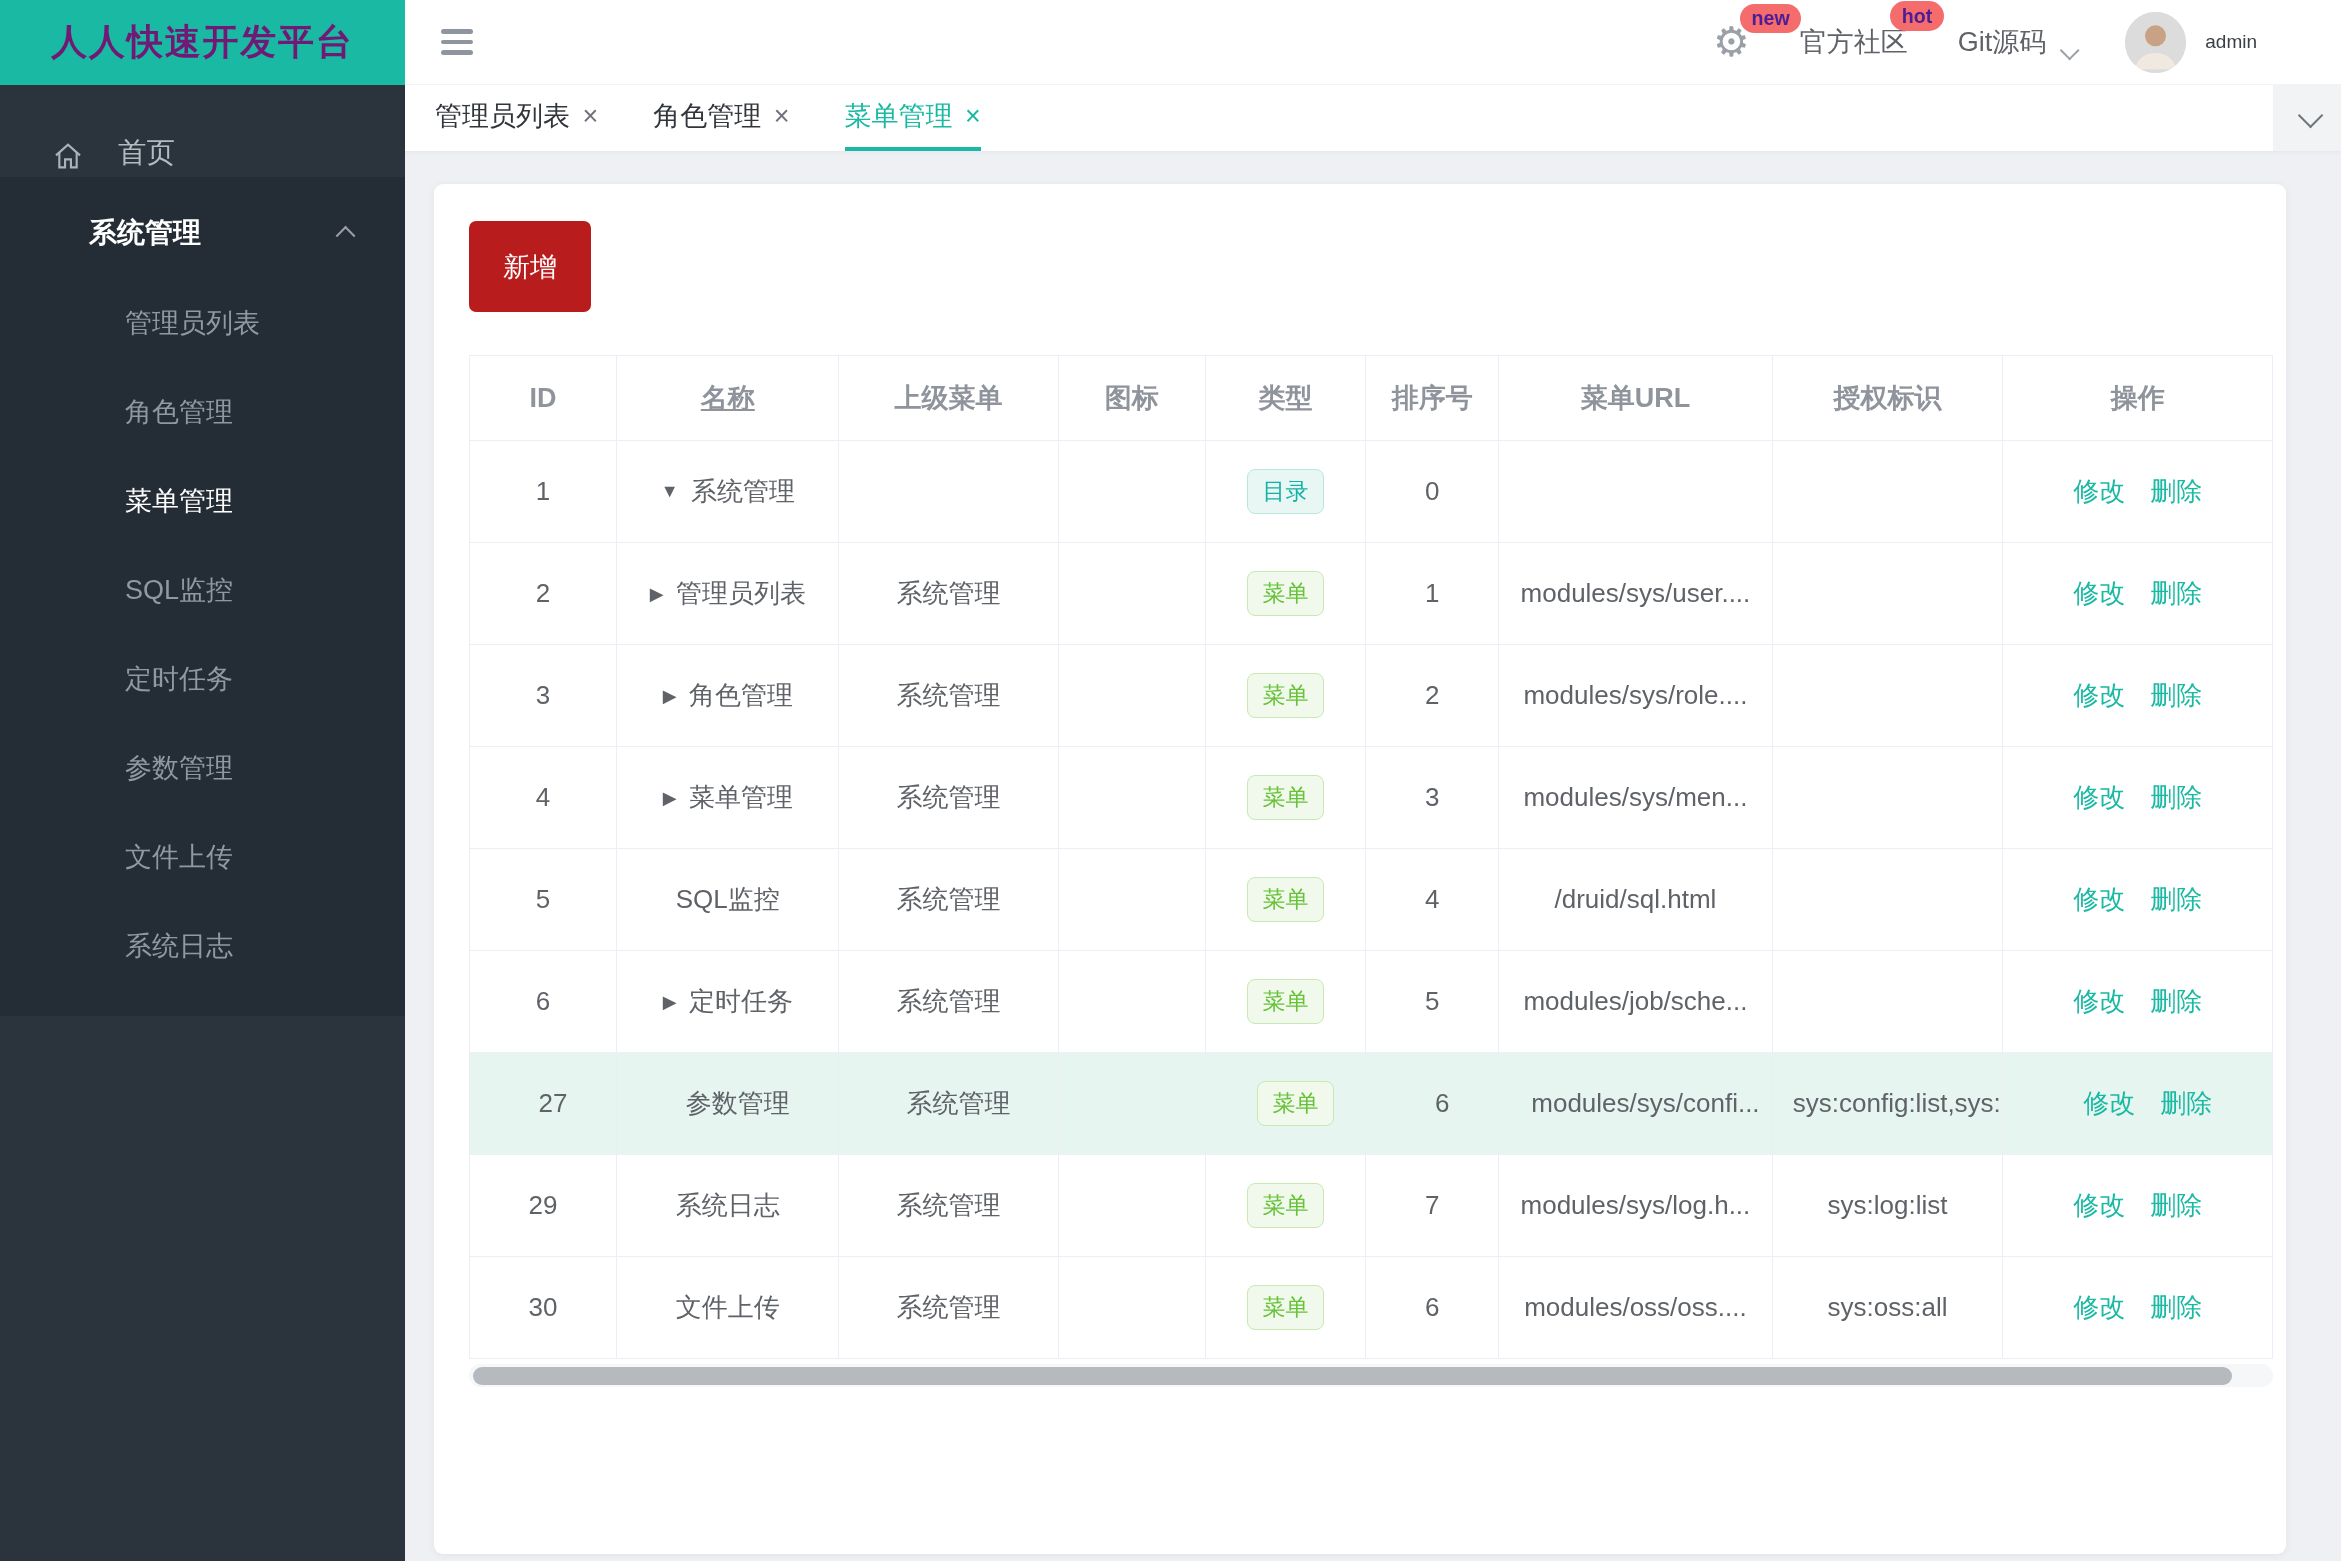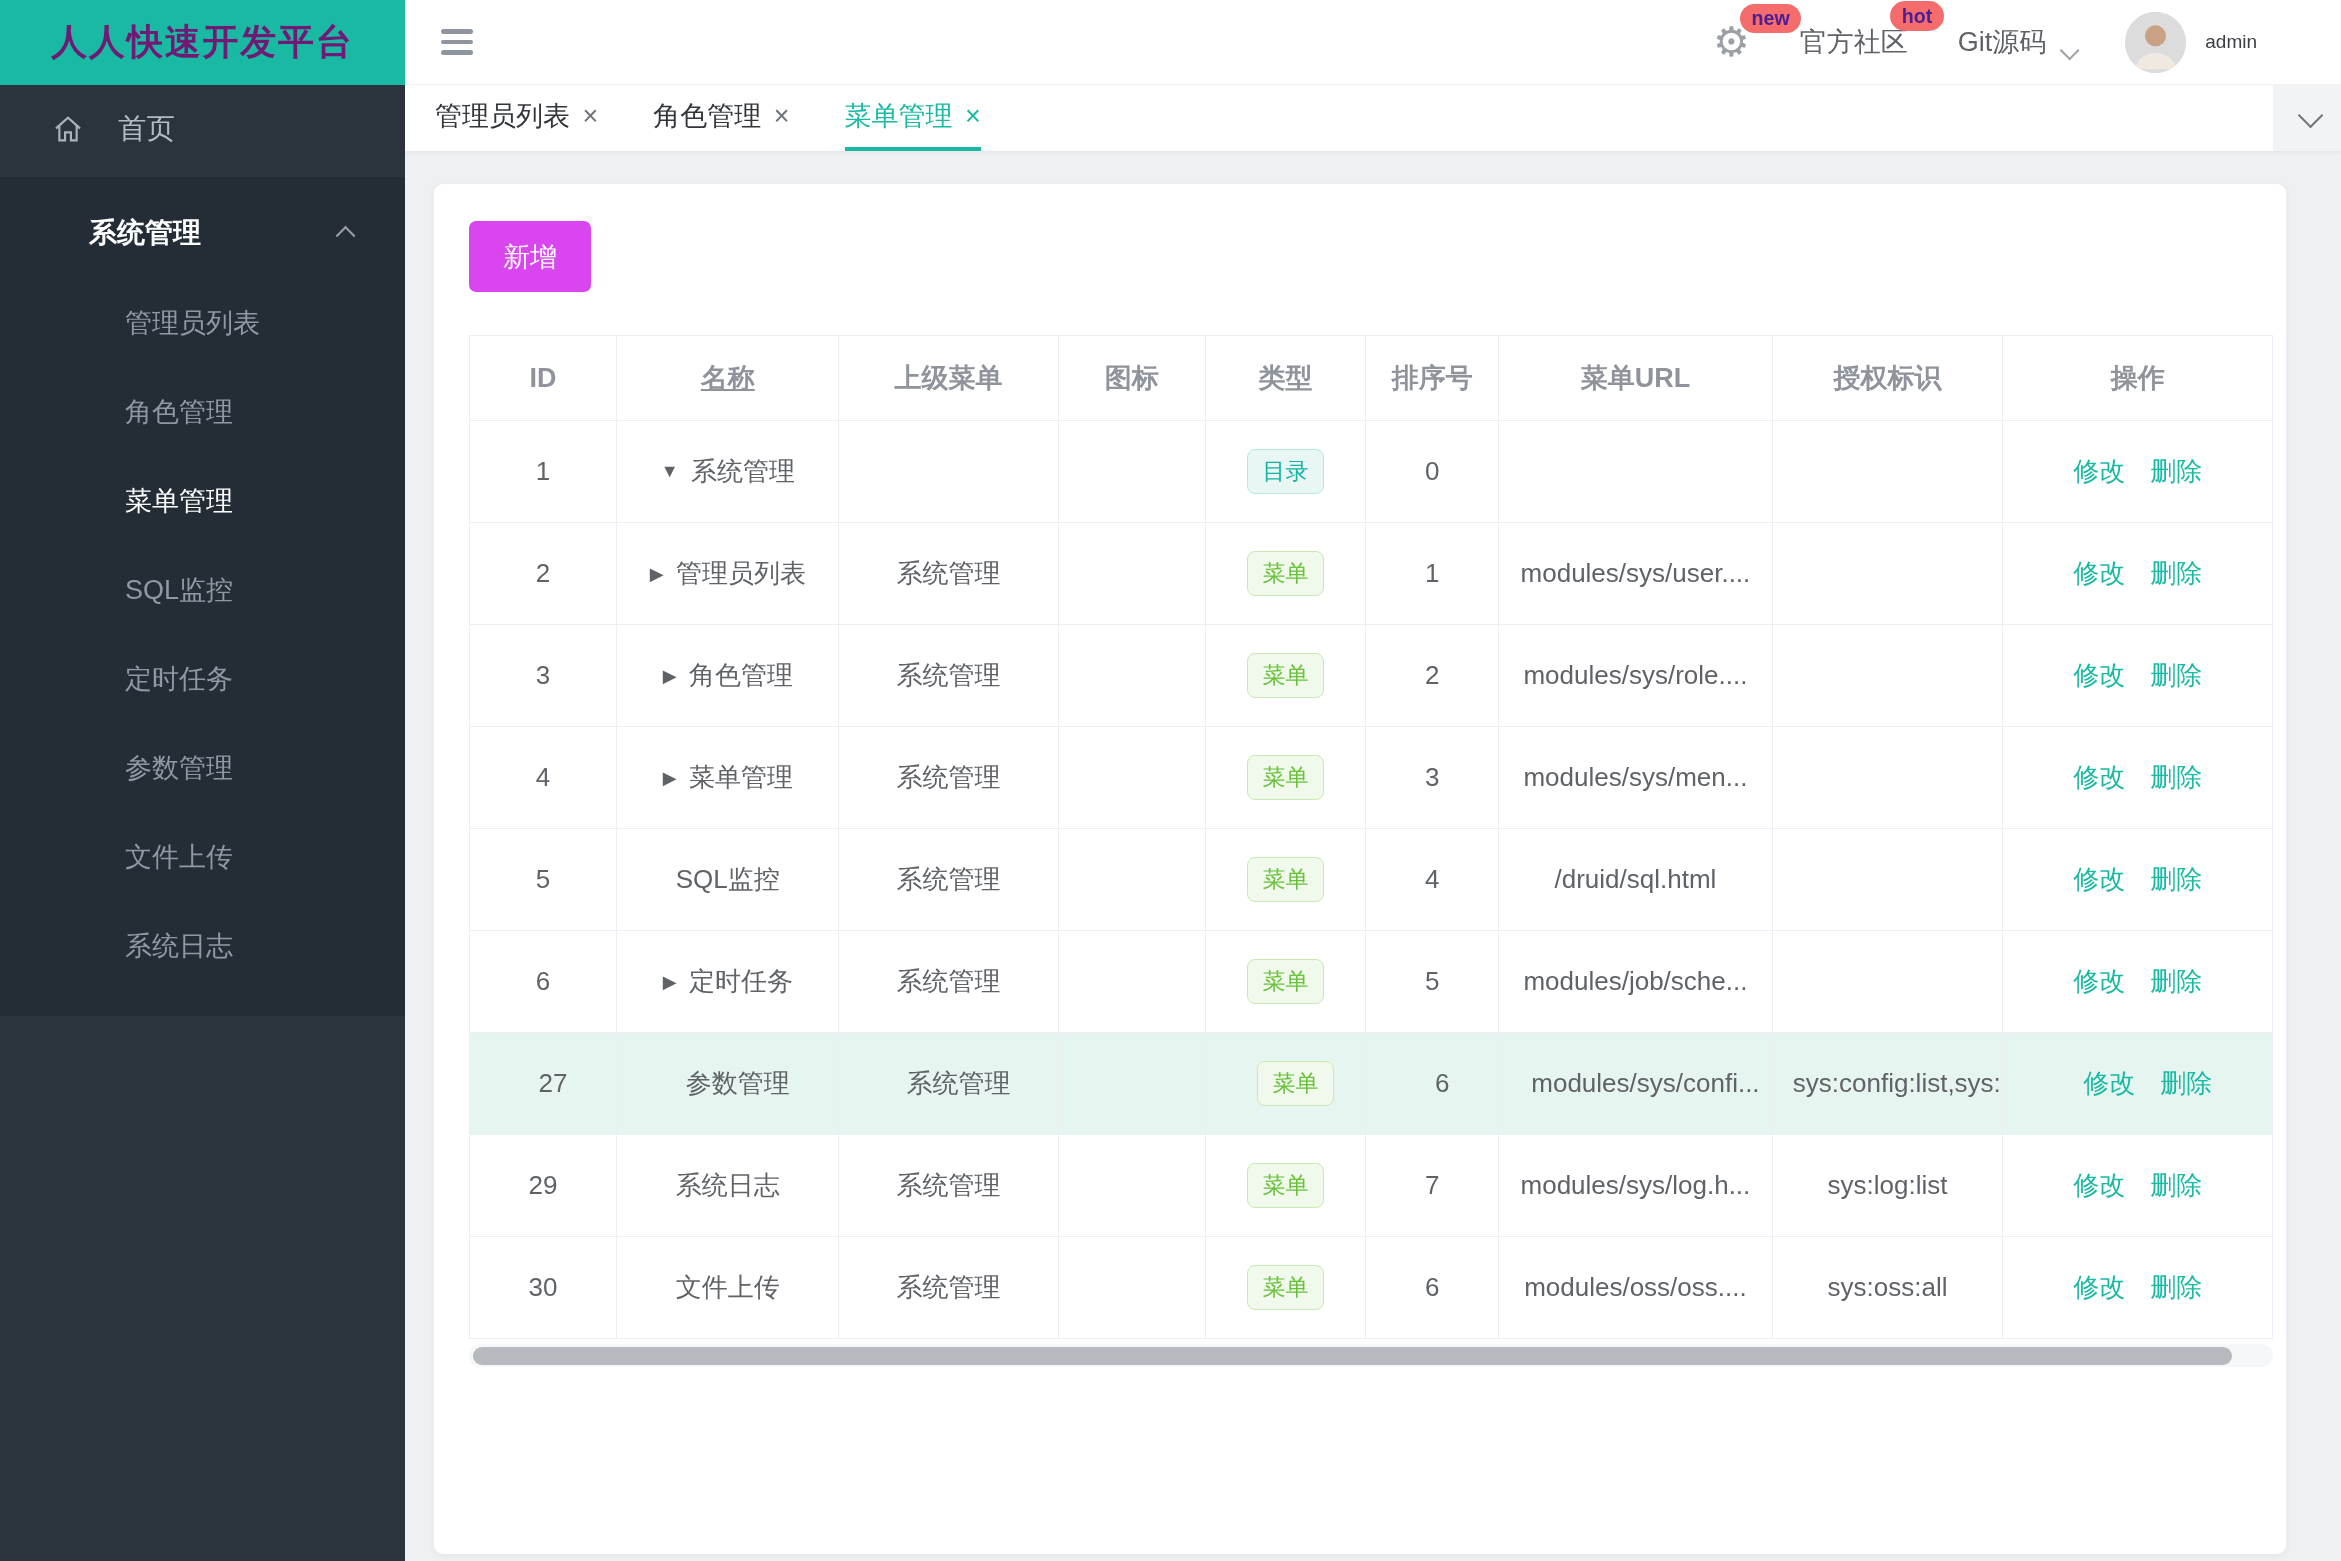--- a/index.html
+++ b/index.html
@@ -27,21 +27,21 @@
   .chev-up { transform:rotate(-135deg) translateY(-3.6px); }
   .user-item { display:flex; align-items:center; gap:19.6px; cursor:pointer; }
   .avatar { width:61px; height:61px; border-radius:50%; overflow:hidden; background:#d9d9d9; }
   .user-name { font-size:19px; color:#3a3f45; }
 
   
   .main-row { display:flex; height:1476px; }
 
   
   .sidebar { width:405px; background:#2b343d; flex-shrink:0; }
-  .side-home { height:87px; display:flex; align-items:center; gap:34px; padding-left:52px;
+  .side-home { height:87px; display:flex; align-items:flex-end; gap:34px; padding-left:52px;
                color:#b2bac2; font-size:28.5px; cursor:pointer; }
   .side-group { background:#242d36; margin-top:5.3px; padding:10.7px 0 25px 0; }
   .group-title { height:91px; display:flex; align-items:center; justify-content:space-between;
                  padding:0 50px 0 89px; color:#ffffff; font-size:28px; font-weight:bold; cursor:pointer; }
   .side-sub { height:89px; display:flex; align-items:center; padding-left:125px;
               font-size:27px; color:#8f99a3; cursor:pointer; }
   .side-sub.active { color:#ffffff; }
 
   
   .content { flex:1; display:flex; flex-direction:column; min-width:0; }
@@ -53,21 +53,21 @@
   .tab .tab-close { font-size:27px; color:#6f747a; }
   .tab.active { color:#1ab9a3; border-bottom-color:#1ab9a3; }
   .tab.active .tab-close { color:#1ab9a3; }
   .tab-corner { position:absolute; right:0; top:0; bottom:0; width:69px; background:#f2f3f5;
                 display:flex; align-items:center; justify-content:center; cursor:pointer; }
   .tab-corner .chev { border-color:#70757b; width:18px; height:18px; }
 
   .page { flex:1; background:#eef0f4; padding:32px 56px 0 29px; }
   .card { background:#ffffff; border-radius:9px; height:1370px; padding:37px 35px 0 35px;
           box-shadow:0 1.8px 9px rgba(0,0,0,0.05); }
-  .add-btn { width:122px; height:71px; background:#d946ef; color:#fff; font-size:27px;
+  .add-btn { width:122px; height:91px; background:#b91c1c; color:#fff; font-size:27px;
              border:none; border-radius:7.1px; cursor:pointer; font-family:inherit; }
 
   table.grid { margin-top:43px; border-collapse:collapse; table-layout:fixed; width:1804px; background:#fff; }
   .grid th, .grid td { border:0.9px solid #ebeef5; text-align:center; overflow:hidden; }
   .grid th { height:85px; font-size:27px; color:#8f939b; font-weight:bold; }
   .grid td { height:102px; font-size:26px; color:#5f6368; white-space:nowrap; }
   .name-cell-inner { display:flex; align-items:center; justify-content:center; gap:12.5px; }
   .tree-arrow { font-size:18px; color:#5f6368; cursor:pointer; }
   tr.row-highlight td { background:#e7f5f0;padding-left:20px; }
   .tag { display:inline-block; font-size:23px; line-height:1; padding:9.8px 14.2px; border-radius:8px; border:0.9px solid; }

